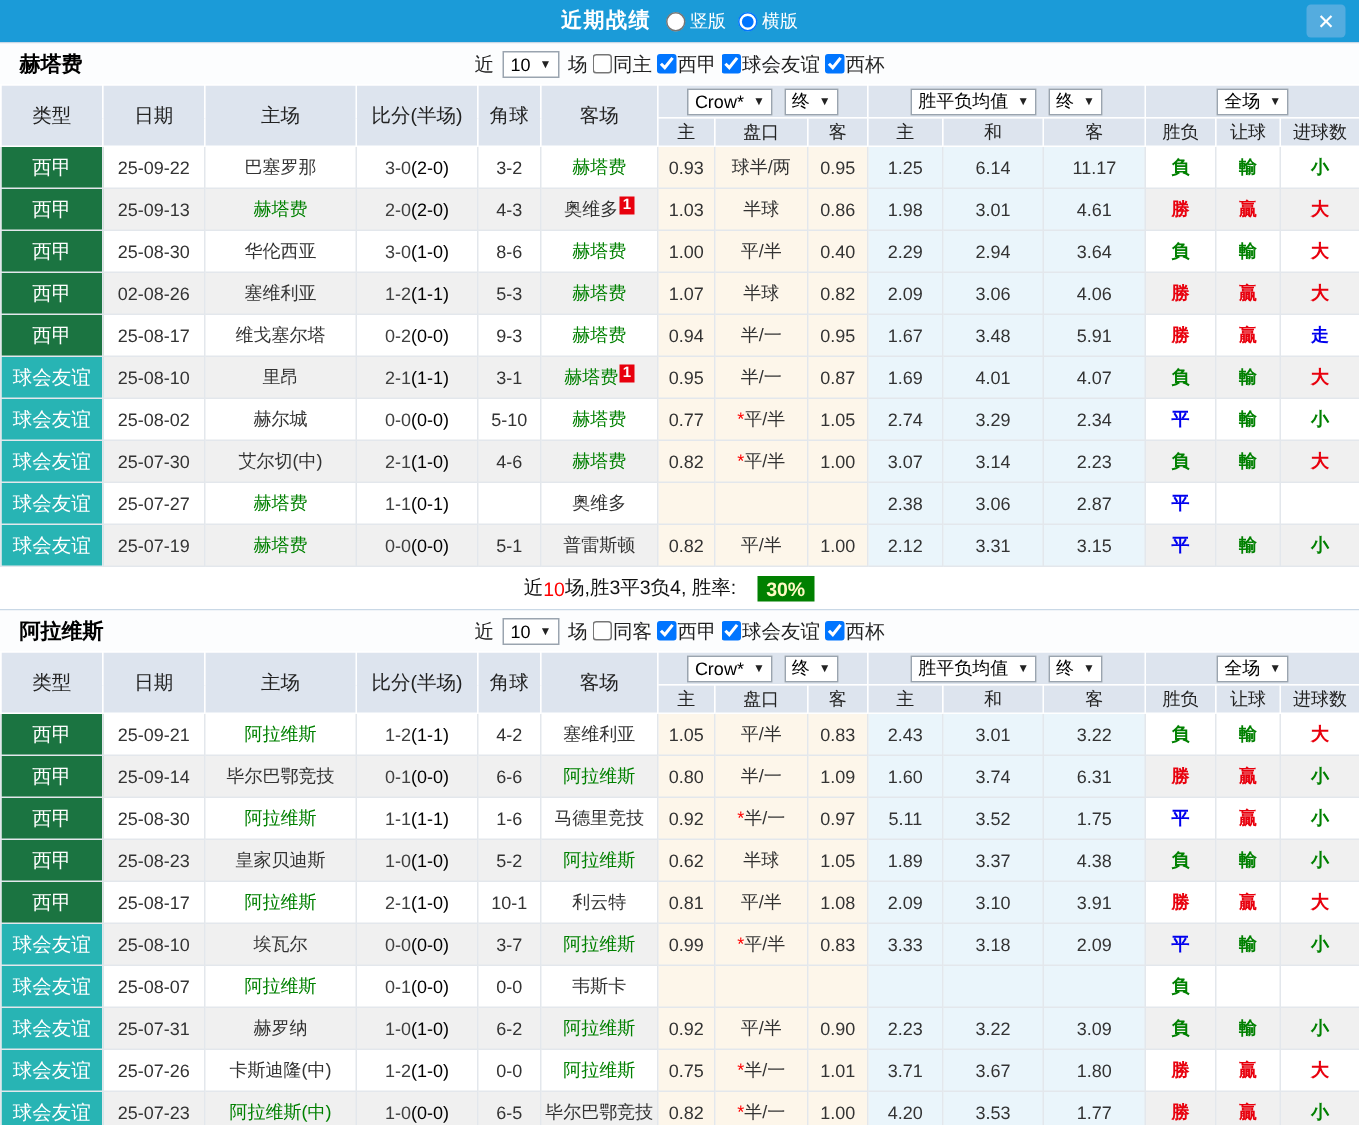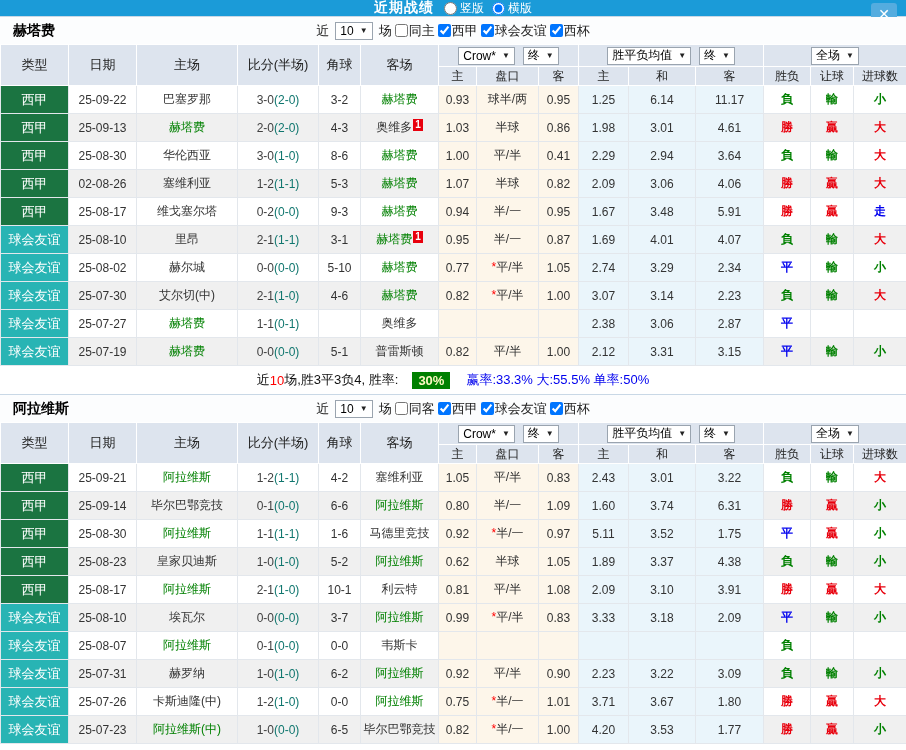--- a/index.html
+++ b/index.html
@@ -1,21 +1,21 @@
 <!DOCTYPE html>
 <html><head>
 <meta charset="utf-8">
 <style>
   * { box-sizing: border-box; margin: 0; padding: 0; }
   html,body { width:906px; }
   body { font-family: "Liberation Sans","DejaVu Sans",sans-serif; background:#fff; }
   #app { width:906px; height:750px; overflow:hidden; background:#fff; }
 
   
-  .topbar { height:16px; background:#1B9BD8; position:relative; display:flex; align-items:center; justify-content:center; gap:4px; color:#fff; }
+  .topbar { height:28px; background:#1B9BD8; position:relative; display:flex; align-items:center; justify-content:center; gap:4px; color:#fff; }
   .topbar-title { font-weight:bold; font-size:14px; letter-spacing:1px; }
   .radio-group { display:flex; align-items:center; gap:2px; font-size:12px; }
   .radio-group input { margin:0 1px 0 6px; }
   .close-btn { position:absolute; right:9px; top:3px; width:26px; height:22px; background:#54ACDF; color:#fff; display:flex; align-items:center; justify-content:center; border-radius:3px; font-size:14px; font-weight:bold; cursor:pointer; }
 
   
   .section { border-top:1px solid #c9d8e6; }
   .section-header { height:27px; background:#FCFDFE; display:flex; align-items:center; position:relative; }
   .team-name { position:absolute; left:13px; font-weight:bold; font-size:14px; color:#000; }
   .filters { margin:0 auto; display:flex; align-items:center; gap:2px; font-size:13px; color:#222; }
@@ -34,21 +34,21 @@
   .dd-wrap { display:flex; gap:8px; justify-content:center; align-items:center; }
   tbody td { border:1px solid #E3E7EC; text-align:center; height:28px; padding:0; color:#333; }
   tr.row-odd td { background:#F0F0F0; }
   tr.row-even td { background:#fff; }
   tbody td.odds { background:#FDF6EA !important; }
   tbody td.avg { background:#EAF5FB !important; }
   td.type-league { background:#1B7441 !important; color:#fff; font-size:13px; }
   td.type-friendly { background:#28B4B4 !important; color:#fff; font-size:13px; }
   .t-green { color:#008000; }
   .score-ft { color:#404040; }
-  .score-ht { color:#0f766e; }
+  .score-ht { color:#000000; }
   .star { color:#FF0000; }
   .c-red { color:#E8000D; font-weight:bold; }
   .c-green { color:#008000; font-weight:bold; }
   .c-blue { color:#0000EE; font-weight:bold; }
   .badge { display:inline-block; background:#E8000D; color:#fff; font-size:10px; line-height:12px; padding:0 2px; margin-left:1px; vertical-align:top; font-weight:bold; }
 
   
   .summary { height:28px; display:flex; align-items:center; justify-content:center; font-size:13px; background:#fff; color:#111; }
   .summary .red { color:#FF0000; }
   .summary .rate-badge { background:#008000; color:#fef9c3; padding:1px 6px; margin:0 14px; font-weight:bold; }
@@ -206,21 +206,21 @@
           </tr>
           <tr class="row-even">
             <td class="type-league">西甲</td>
             <td>25-08-30</td>
             <td><span>华伦西亚</span></td>
             <td><span class="score-ft">3-0</span><span class="score-ht">(1-0)</span></td>
             <td>8-6</td>
             <td><span class="t-green">赫塔费</span></td>
             <td class="odds">1.00</td>
             <td class="odds">平/半</td>
-            <td class="odds">0.41</td>
+            <td class="odds">0.40</td>
             <td class="avg">2.29</td>
             <td class="avg">2.94</td>
             <td class="avg">3.64</td>
             <td class="c-green">負</td>
             <td class="c-green">輸</td>
             <td class="c-red">大</td>
           </tr>
           <tr class="row-odd">
             <td class="type-league">西甲</td>
             <td>02-08-26</td>
@@ -340,21 +340,20 @@
             <td class="c-green">輸</td>
             <td class="c-green">小</td>
           </tr>
         </tbody>
     </table>
     <div class="summary" style="display: flex;">
       <span>近</span>
         <span class="red">10</span>
         <span>场,胜3平3负4, 胜率:</span>
       <span class="rate-badge">30%</span>
-      <span class="blue">赢率:33.3% 大:55.5% 单率:50%</span>
     </div>
   </div>
 
   <div class="section">
     <div class="section-header">
       <span class="team-name">阿拉维斯</span>
       <span class="filters">
         <span>近</span>
         <span class="sel">
             <span>10</span>

